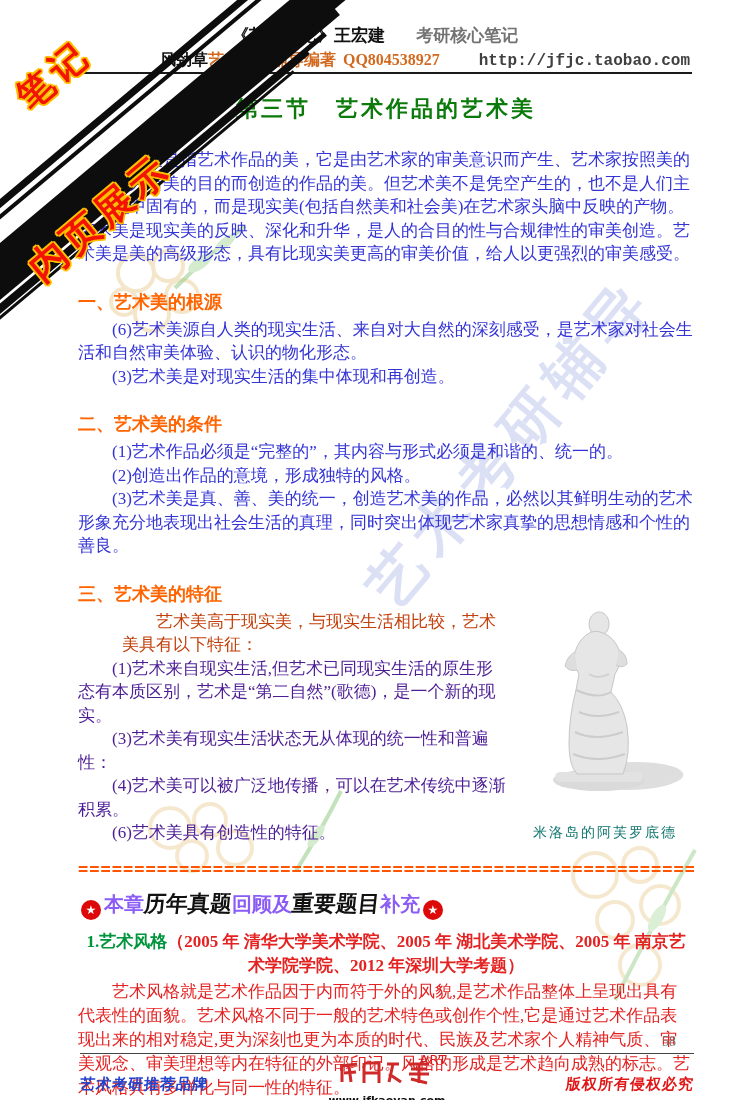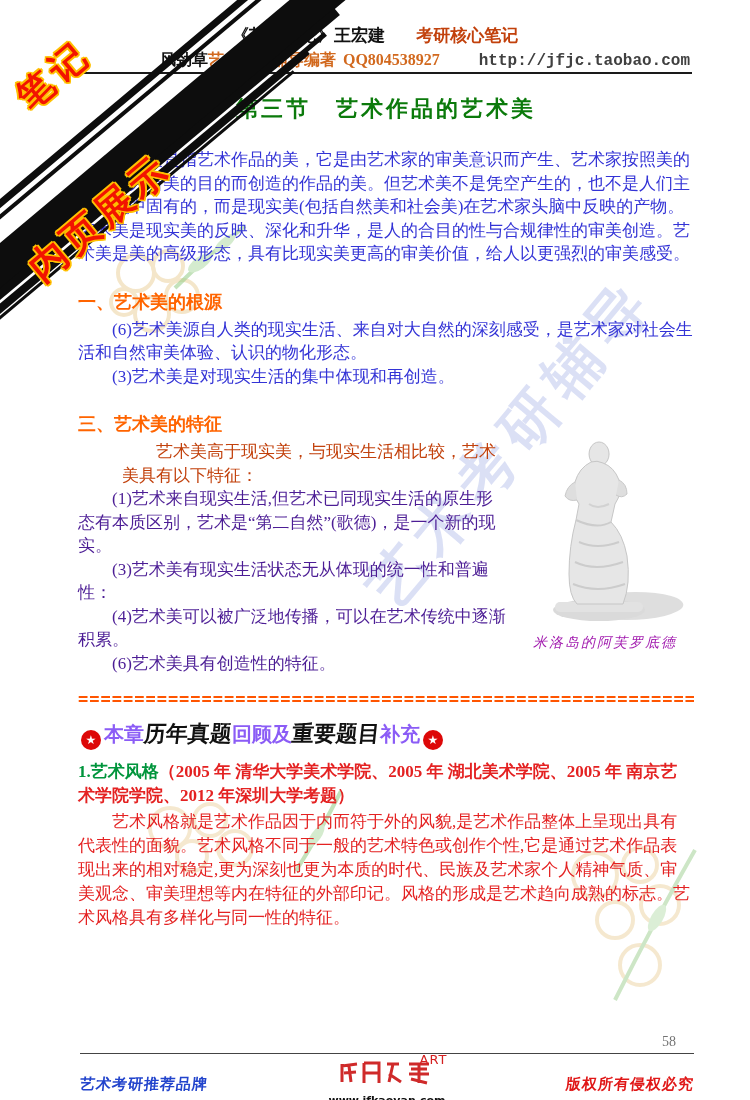--- a/index.html
+++ b/index.html
@@ -27,21 +27,21 @@
     color:#f21400; font-weight:bold; font-family:"DejaVu Serif",serif;
     text-shadow:-2px 0 0 #ffc000, 2px 0 0 #ffc000, 0 -2px 0 #ffc000, 0 2px 0 #ffc000,
                 -1px -1px 0 #ffc000, 1px 1px 0 #ffc000, 1px -1px 0 #ffc000, -1px 1px 0 #ffc000;
   }
   .stamp-text.l1 { left:22px; top:78px; font-size:36px; letter-spacing:6px; }
   .stamp-text.l2 { left:34px; top:248px; font-size:38px; letter-spacing:5px; }
 
   
   .hdr1 { position:absolute; top:24px; left:0; width:100%; text-align:center; font-size:17px; z-index:2;}
   .hdr1 .book { color:#111; font-weight:bold; }
-  .hdr1 .core { color:#c2410c; font-weight:bold; margin-left:27px; font-family:"DejaVu Serif",serif; }
+  .hdr1 .core { color:#737373; font-weight:bold; margin-left:27px; font-family:"DejaVu Serif",serif; }
   .hdr2 { position:absolute; top:50px; left:160px; right:60px; display:flex;
           justify-content:space-between; align-items:baseline; font-size:16px; z-index:2;}
   .hdr2 .brand { color:#111; font-weight:bold; }
   .hdr2 .brand-suffix { color:#d2691e; font-weight:bold; }
   .hdr2 .qq { color:#d2691e; font-weight:bold; font-family:"Liberation Serif",serif; }
   .hdr2 .url { color:#404040; font-weight:bold; text-decoration:none; font-family:Liberation Mono, monospace;margin-left:32px; }
   .hdr-rule { position:absolute; top:72px; left:82px; right:58px; height:2px; background:#1a1a1a; z-index:2;}
 
   
   .content { position:absolute; top:94px; left:78px; width:616px; z-index:3; }
@@ -50,37 +50,37 @@
   .para { color:#3333d6; font-size:17px; line-height:23.5px; text-indent:2em; }
   .intro-para { margin-bottom:14px; }
   .sec { margin-bottom:14px; }
   .sec-h { color:#ff6400; font-weight:bold; font-size:18px; margin-bottom:4px;margin-top:24px; }
   .item { color:#3333d6; font-size:17px; line-height:23.5px; text-indent:2em; }
   .black-line { color:#c2410c;margin-left:44px; }
   .red-item { color:#4c1d95; }
 
   
   .fig { float:right; width:178px; margin-left:10px; margin-top:-6px; text-align:center; }
-  .fig-cap { font-size:14px; color:#a21caf; margin-top:0; letter-spacing:2px;font-style:italic; }
+  .fig-cap { font-size:14px; color:#0f766e; margin-top:20px; letter-spacing:2px; }
 
   .clear { clear:both; }
 
   .eq-divider { color:#ff5500; font-weight:bold; font-size:17px; letter-spacing:1px;
                 white-space:nowrap; overflow:hidden; margin:8px 0 10px 0; font-family:"DejaVu Sans Mono",monospace;}
 
   
   .supp-title { font-size:20px; margin-bottom:10px; color:#111; }
   .star-badge { display:inline-block; width:20px; height:20px; border-radius:50%;
                 background:#dd0808; color:#fff; font-size:12px; line-height:20px;
                 text-align:center; vertical-align:-3px; margin:0 3px;
                 font-family:"DejaVu Sans",sans-serif; }
   .green-seg { color:#8b5cf6; font-weight:bold; }
   .callig-seg { color:#111; font-weight:bold; display:inline-block; transform:skewX(-6deg);
                 font-size:22px; font-family:"DejaVu Serif",serif; }
-  .q-head { font-size:17px; line-height:24px; font-weight:bold; }
+  .q-head { font-size:17px; line-height:24px; font-weight:bold;text-align:center; }
   .q-num { color:#00953c; }
   .q-exams { color:#e42222; }
   .q-body { color:#e42222; font-size:17px; line-height:24px; text-indent:2em; margin:2px 0 4px 0; }
 
   
   .page-num { position:absolute; top:1034px; right:74px; font-size:14px; color:#737373; z-index:4;}
   .ftr-rule { position:absolute; top:1053px; left:80px; right:56px; height:1px; background:#444; z-index:4;}
   .ftr { position:absolute; top:1060px; left:80px; right:56px; display:flex;
          justify-content:space-between; align-items:center; z-index:4; }
   .ftr-left { color:#2244cc; font-weight:bold; font-size:15px; letter-spacing:1px;
@@ -177,20 +177,26 @@
     <div class="doc-title">第三节　艺术作品的艺术美</div>
 
     <p class="para intro-para">艺术美是指艺术作品的美，它是由艺术家的审美意识而产生、艺术家按照美的规律并为着美的目的而创造的作品的美。但艺术美不是凭空产生的，也不是人们主观意识中固有的，而是现实美(包括自然美和社会美)在艺术家头脑中反映的产物。艺术美是现实美的反映、深化和升华，是人的合目的性与合规律性的审美创造。艺术美是美的高级形态，具有比现实美更高的审美价值，给人以更强烈的审美感受。</p>
 
     <div class="sec">
       <div class="sec-h">一、艺术美的根源</div>
       <p class="item">(6)艺术美源自人类的现实生活、来自对大自然的深刻感受，是艺术家对社会生活和自然审美体验、认识的物化形态。</p>
       <p class="item">(3)艺术美是对现实生活的集中体现和再创造。</p>
     </div>
 
+    <div class="sec">
+      <div class="sec-h">二、艺术美的条件</div>
+      <p class="item">(1)艺术作品必须是“完整的”，其内容与形式必须是和谐的、统一的。</p>
+      <p class="item">(2)创造出作品的意境，形成独特的风格。</p>
+      <p class="item">(3)艺术美是真、善、美的统一，创造艺术美的作品，必然以其鲜明生动的艺术形象充分地表现出社会生活的真理，同时突出体现艺术家真挚的思想情感和个性的善良。</p>
+    </div>
 
     <div class="sec">
       <div class="sec-h">三、艺术美的特征</div>
 
       <div class="fig">
         <svg width="172" height="196" viewBox="0 0 172 196">
           <ellipse cx="118" cy="172" rx="52" ry="14" fill="#bdbdbd" opacity="0.5" transform="skewX(-18) translate(50,0)"></ellipse>
           <ellipse cx="80" cy="176" rx="46" ry="11" fill="#dadada"></ellipse>
           <rect x="36" y="168" width="88" height="10" rx="5" fill="#e2e2e2"></rect>
           <path d="M80,8 a10,12 0 1,0 0.1,0 Z" fill="#e6e6e6" stroke="#c6c6c6"></path>

